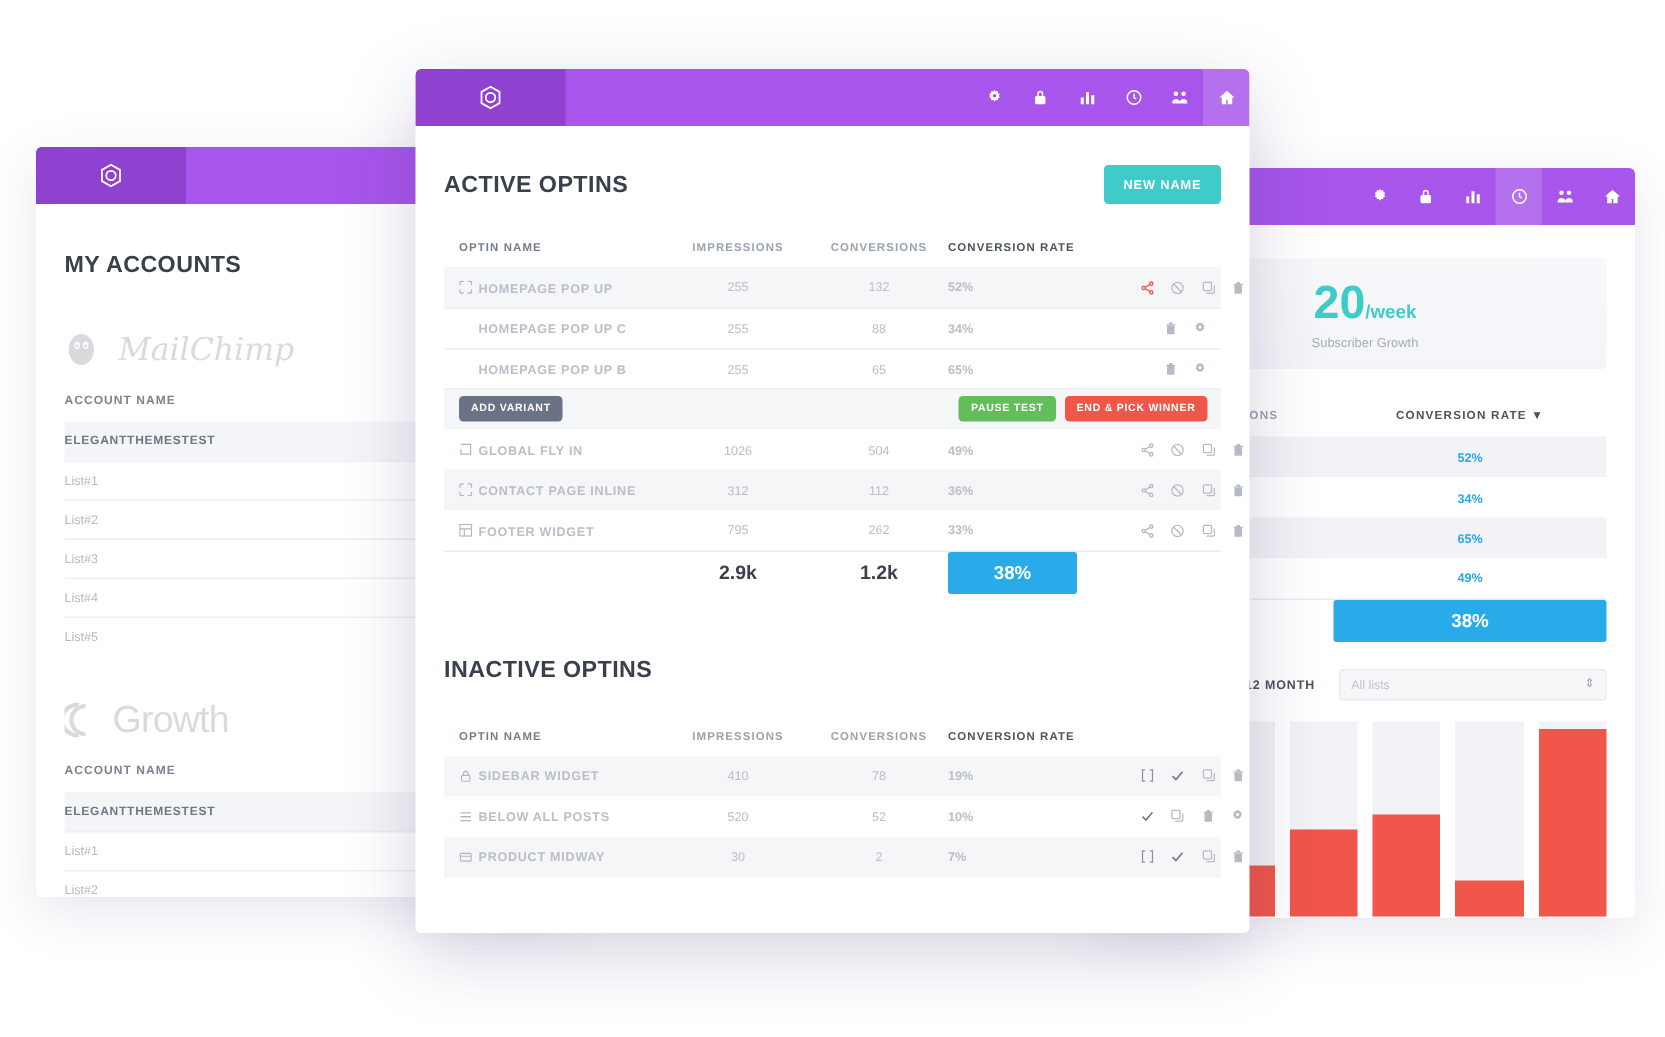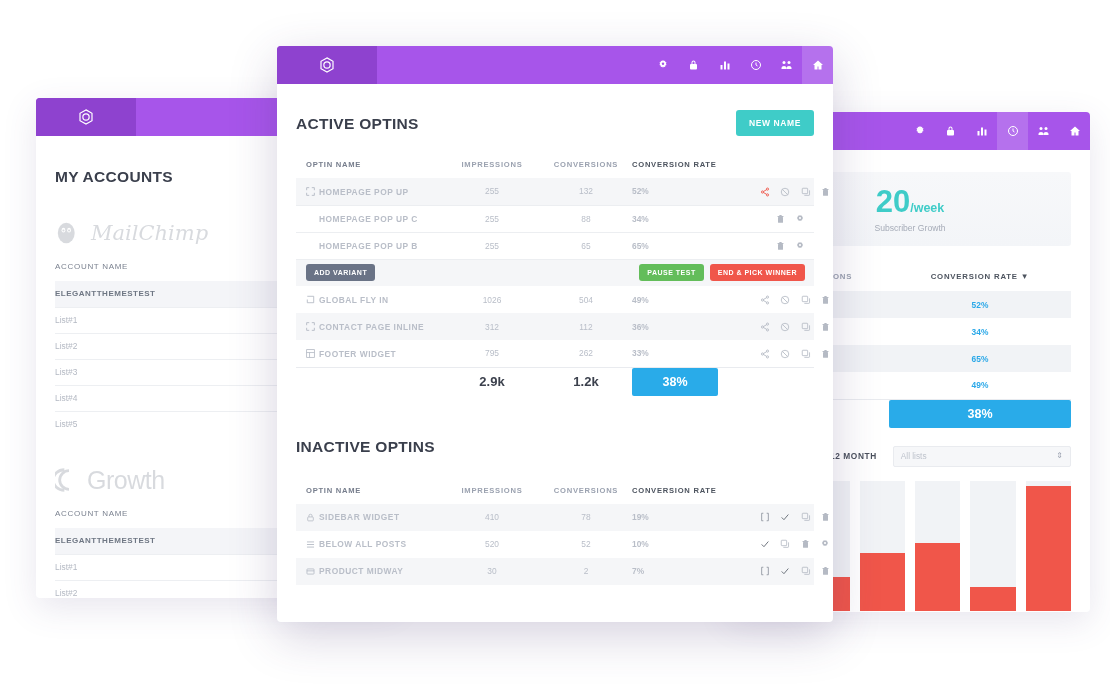--- a/index.html
+++ b/index.html
@@ -132,21 +132,21 @@
   
   .acct-title { font-size: 15.5px; font-weight: bold; color:#3a3f4c; padding-top: 32px; letter-spacing:.3px;}
   .brand { margin-top: 30px; height: 34px; display: flex; align-items: center; opacity: .38; }
   .brand .bname {
     font-size: 23px; color: #9aa0ab; letter-spacing: 0px;
   }
   .brand.mc .bname { font-family: "DejaVu Serif", serif; font-style: italic; font-size: 21px; }
   .brand.aw .bname { font-family: "Liberation Sans", sans-serif; font-size: 25px; font-weight: 400; letter-spacing:-.5px;}
   table.accts { width: 100%; border-collapse: collapse; table-layout: fixed; margin-top: 6px; }
   table.accts th {
-    font-size: 8px; letter-spacing: .7px; font-weight: normal; color:#7b8290;
+    font-size: 8px; letter-spacing: .7px; font-weight: bold; color:#7b8290;
     text-align: left; padding: 6px 0 10px 0; text-transform: uppercase;
   }
   table.accts th.s { text-align: left; width: 84px; }
   table.accts tbody tr { height: 26px; }
   table.accts td { font-size: 8.4px; color: #b4b9c3; border-top: 1px solid #edeff2; }
   table.accts tr.grp { background: #f4f5f8; }
   table.accts tr.grp td { font-size: 8px; font-weight: bold; color:#6f7784; letter-spacing:.5px; border-top:0;}
   table.accts td.sv { color:#b4b9c3; }
 
   
@@ -193,21 +193,21 @@
   
   .chart { display: flex; align-items: flex-end; gap: 10px; padding: 0 19px; margin-top: 14px; height: 130px; }
   .chart .col { flex: 1 1 0; height: 130px; position: relative; background: #f1f3f6; }
   .chart .col .bar { position: absolute; left: 0; right: 0; bottom: 0; background: #f0564a; }
 </style>
 </head>
 <body>
 
 <div id="stage">
 
-  <div class="card back" style="left:36px; top:98px; width:360px; height:500px;">
+  <div class="card back" style="left:24px; top:98px; width:360px; height:500px;">
     <div class="appbar">
       <div class="logo-block">
         <svg width="18" height="18" viewBox="0 0 24 24">
           <path d="M12 2.5 L20 7 L20 17 L12 21.5 L4 17 L4 7 Z" fill="none" stroke="#fff" stroke-width="1.6"></path>
           <circle cx="12" cy="12" r="4.2" fill="none" stroke="#fff" stroke-width="1.6"></circle>
         </svg>
       </div>
       <div class="spacer"></div>
     </div>
     <div class="card-body">

